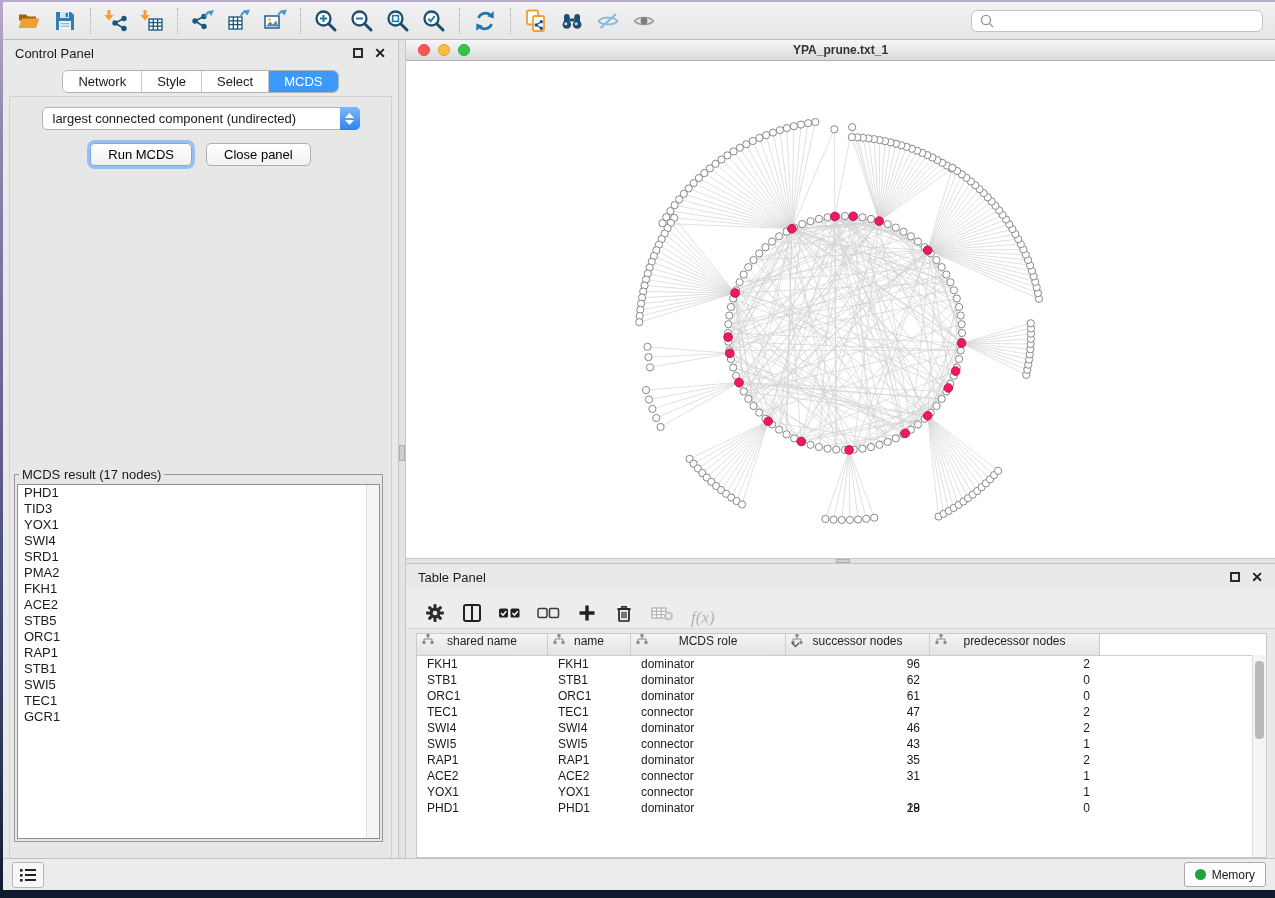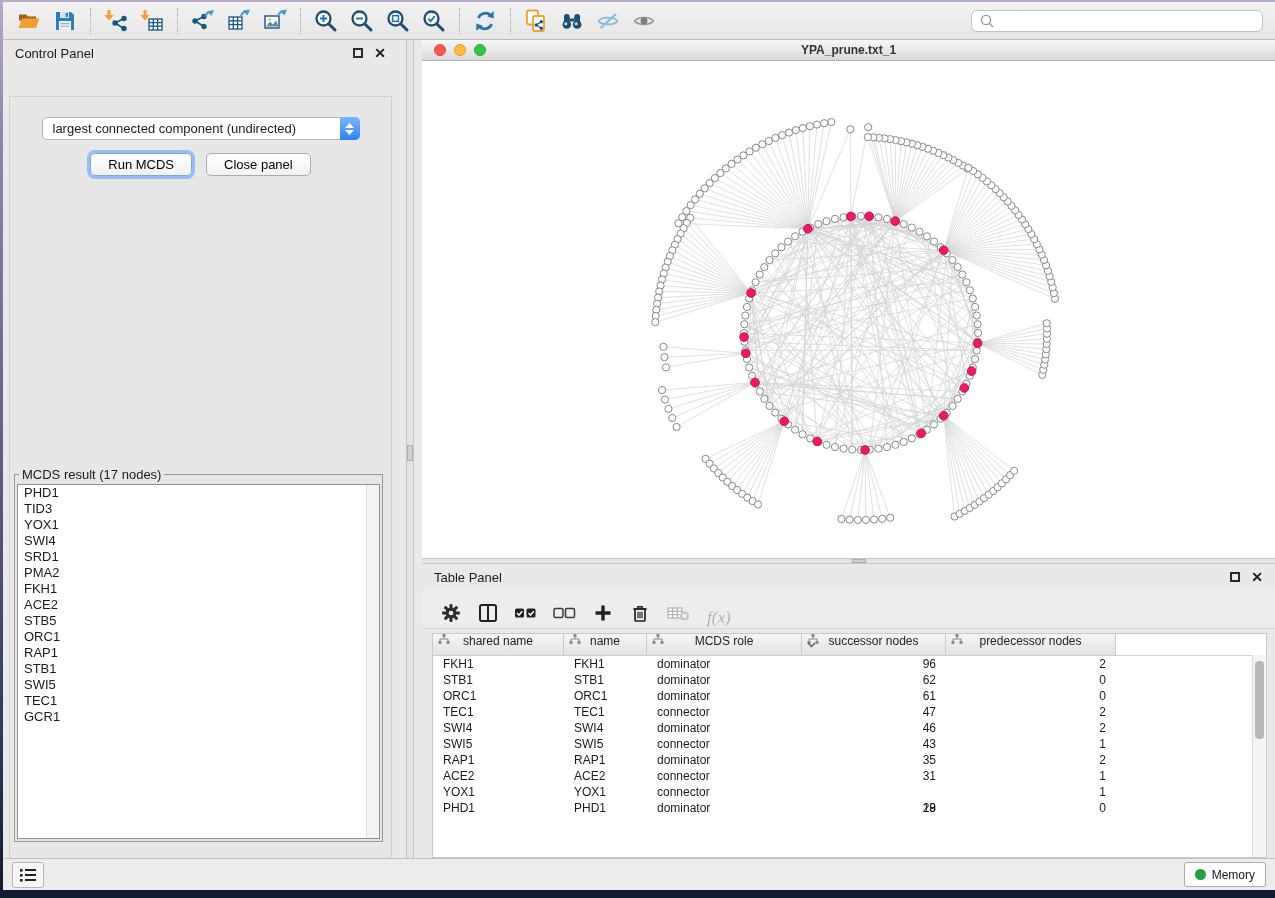--- a/index.html
+++ b/index.html
@@ -11,41 +11,41 @@
   
   .toolbar{position:absolute;top:0;left:0;right:0;height:38px;display:flex;align-items:center;
            padding:0 8px;background:linear-gradient(#f2f2f2,#e6e6e6);border-bottom:1px solid #bdbdbd;box-sizing:border-box;}
   .tbtn{width:36px;height:30px;display:flex;align-items:center;justify-content:center;border-radius:4px;}
   .tsep{height:26px;border-left:1px dotted #a9a9a9;margin:0 7px;}
   .search{margin-left:auto;margin-right:4px;width:292px;height:22px;background:#fff;border:1px solid #c2c2c2;
           border-radius:6px;display:flex;align-items:center;padding:0 7px;box-sizing:border-box;}
   .search input{border:none;outline:none;flex:1;font-size:12px;background:transparent;font-family:"Liberation Sans",sans-serif;}
 
   
-  .main{position:absolute;top:38px;bottom:32px;left:0;right:0;display:flex;gap:8px;}
+  .main{position:absolute;top:38px;bottom:32px;left:0;right:0;display:flex;}
   .control-panel{width:395px;position:relative;background:#e9e9e9;}
   .vsplit{width:8px;background:#e3e3e3;border-left:1px solid #c6c6c6;border-right:1px solid #c6c6c6;position:relative;box-sizing:border-box;}
   .vgrip{position:absolute;top:405px;left:0;width:6px;height:16px;background:#cfcfcf;border:1px solid #b0b0b0;box-sizing:border-box;}
   .right-col{flex:1;display:flex;flex-direction:column;min-width:0;}
 
   
   .panel-titlebar{height:26px;display:flex;align-items:center;padding:0 12px;font-size:13px;}
   .win-btns{margin-left:auto;display:flex;align-items:center;gap:11px;}
   .float-ic{width:10px;height:10px;border:2px solid #2b2b2b;box-sizing:border-box;}
   .close-ic{font-size:14px;font-weight:bold;color:#1a1a1a;line-height:10px;}
 
   
   .cp-tabs{height:30px;display:flex;justify-content:center;align-items:center;}
   .seg-group{display:flex;border:1px solid #b3b3b3;border-radius:6px;overflow:hidden;background:#fff;}
   .seg-tab{padding:3px 15px;font-size:13px;border-left:1px solid #c6c6c6;background:#fff;cursor:default;white-space:nowrap;}
   .seg-tab:first-child{border-left:none;}
   .seg-tab.active{background:#3b99fc;color:#fff;}
   .cp-surface{position:absolute;top:56px;left:6px;right:6px;bottom:0;background:#e7e7e7;border:1px solid #d2d2d2;border-bottom:none;}
   .opt-label{margin-top:16px;text-align:center;font-size:13px;}
-  .dropdown{margin:20px auto 0 auto;width:318px;height:23px;background:#fff;border:1px solid #b4b4b4;border-radius:5px;
+  .dropdown{margin:10px auto 0 auto;width:318px;height:23px;background:#fff;border:1px solid #b4b4b4;border-radius:5px;
             display:flex;align-items:center;padding-left:10px;font-size:13px;box-sizing:border-box;position:relative;}
   .stepper{position:absolute;right:-1px;top:-1px;width:20px;height:23px;border-radius:0 5px 5px 0;
            background:linear-gradient(#7db8f8,#2c82f6);display:flex;flex-direction:column;align-items:center;justify-content:center;gap:2px;}
   .btn-row{display:flex;justify-content:center;gap:14px;margin-top:13px;}
   .macbtn{height:23px;padding:0 17px;background:linear-gradient(#ffffff,#f1f1f1);border:1px solid #adadad;
           border-radius:5px;font-size:13px;font-family:"Liberation Sans",sans-serif;}
   .focused{box-shadow:0 0 0 3px rgba(100,165,250,.6);border-color:#7aa9e8;}
   fieldset.mcds{position:absolute;top:370px;left:4px;right:8px;bottom:16px;border:1px solid #979797;margin:0;padding:2px;}
   fieldset.mcds legend{font-size:13px;padding:0 3px;margin-left:2px;}
   .mcds-box{width:100%;height:100%;background:#fff;border:1px solid #8f8f8f;box-sizing:border-box;position:relative;overflow:hidden;}
@@ -262,20 +262,28 @@
 
   <div class="main">
 
     <div class="control-panel">
       <div class="panel-titlebar">
         <span>Control Panel</span>
         <span class="win-btns">
           <span class="float-ic"></span>
           <span class="close-ic">✕</span>
         </span>
+      </div>
+      <div class="cp-tabs">
+        <div class="seg-group" id="cp-tabs">
+            <div class="seg-tab">Network</div>
+            <div class="seg-tab">Style</div>
+            <div class="seg-tab">Select</div>
+            <div class="seg-tab active">MCDS</div>
+          </div>
       </div>
       <div class="cp-surface">
         <div class="dropdown">
           <span>largest connected component (undirected)</span>
           <span class="stepper">
             <svg width="9" height="5">
                 <polygon points="4.5,0 9,5 0,5" fill="#fff"></polygon>
               </svg>
             <svg width="9" height="5">
                 <polygon points="0,0 9,0 4.5,5" fill="#fff"></polygon>

